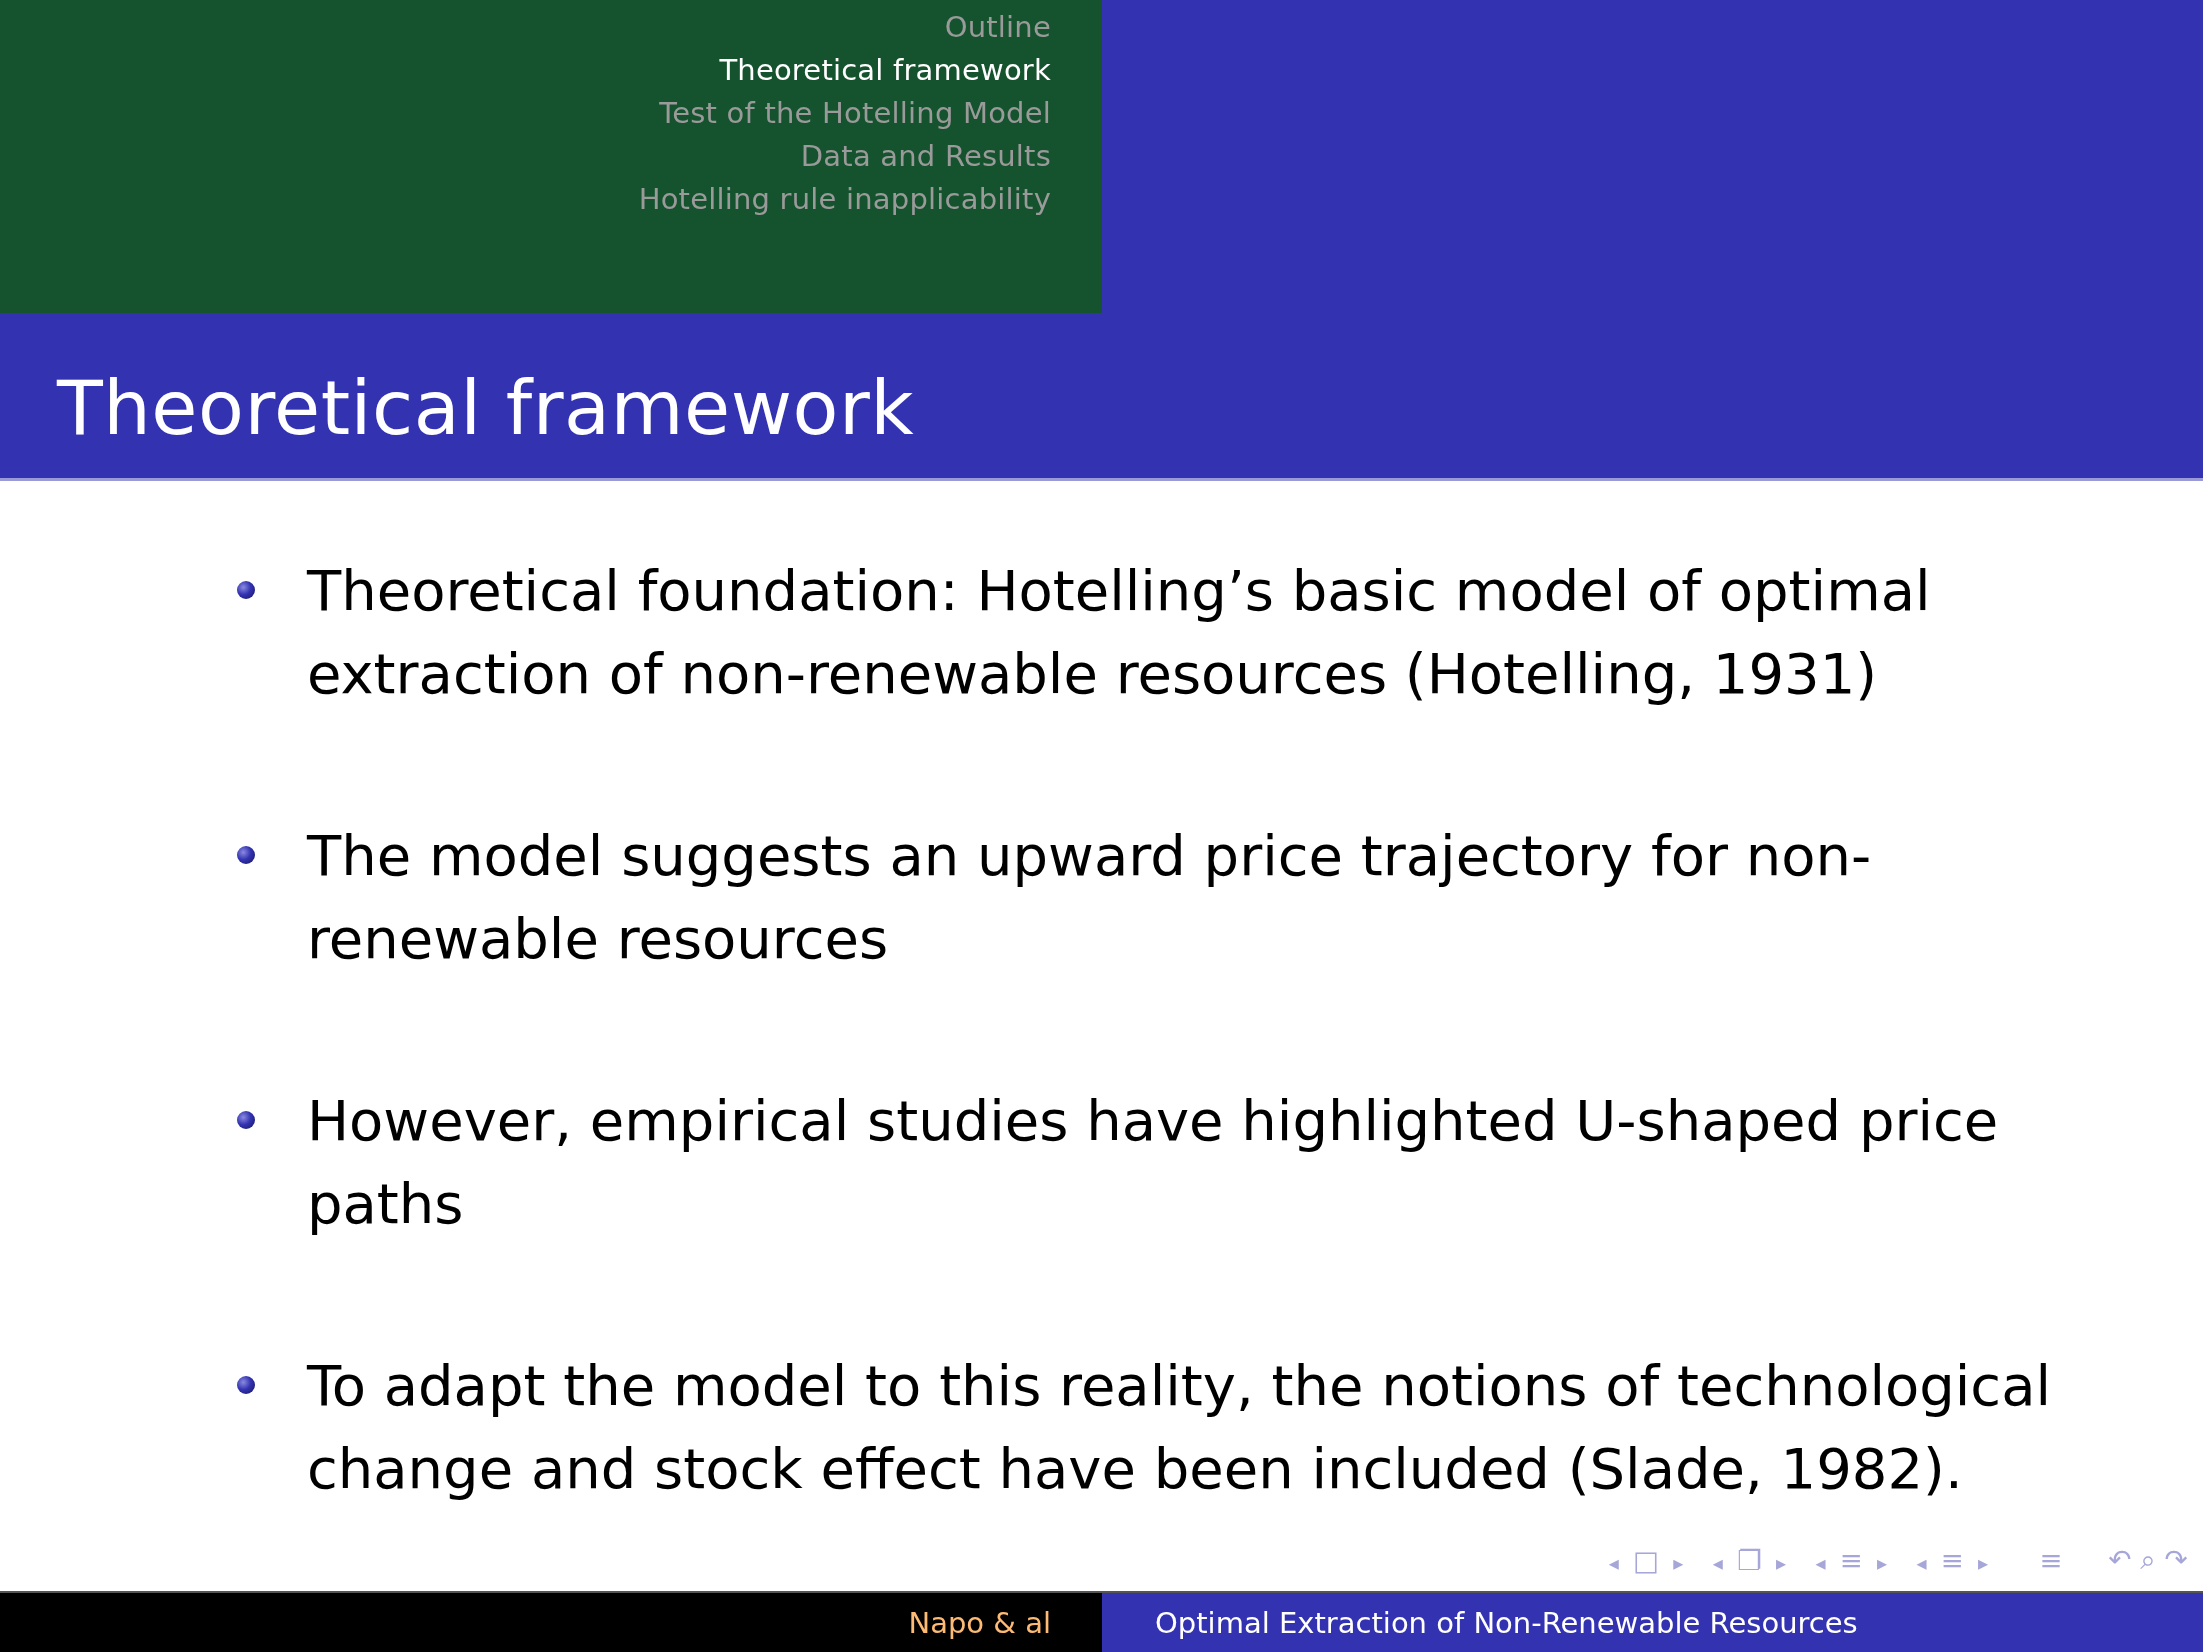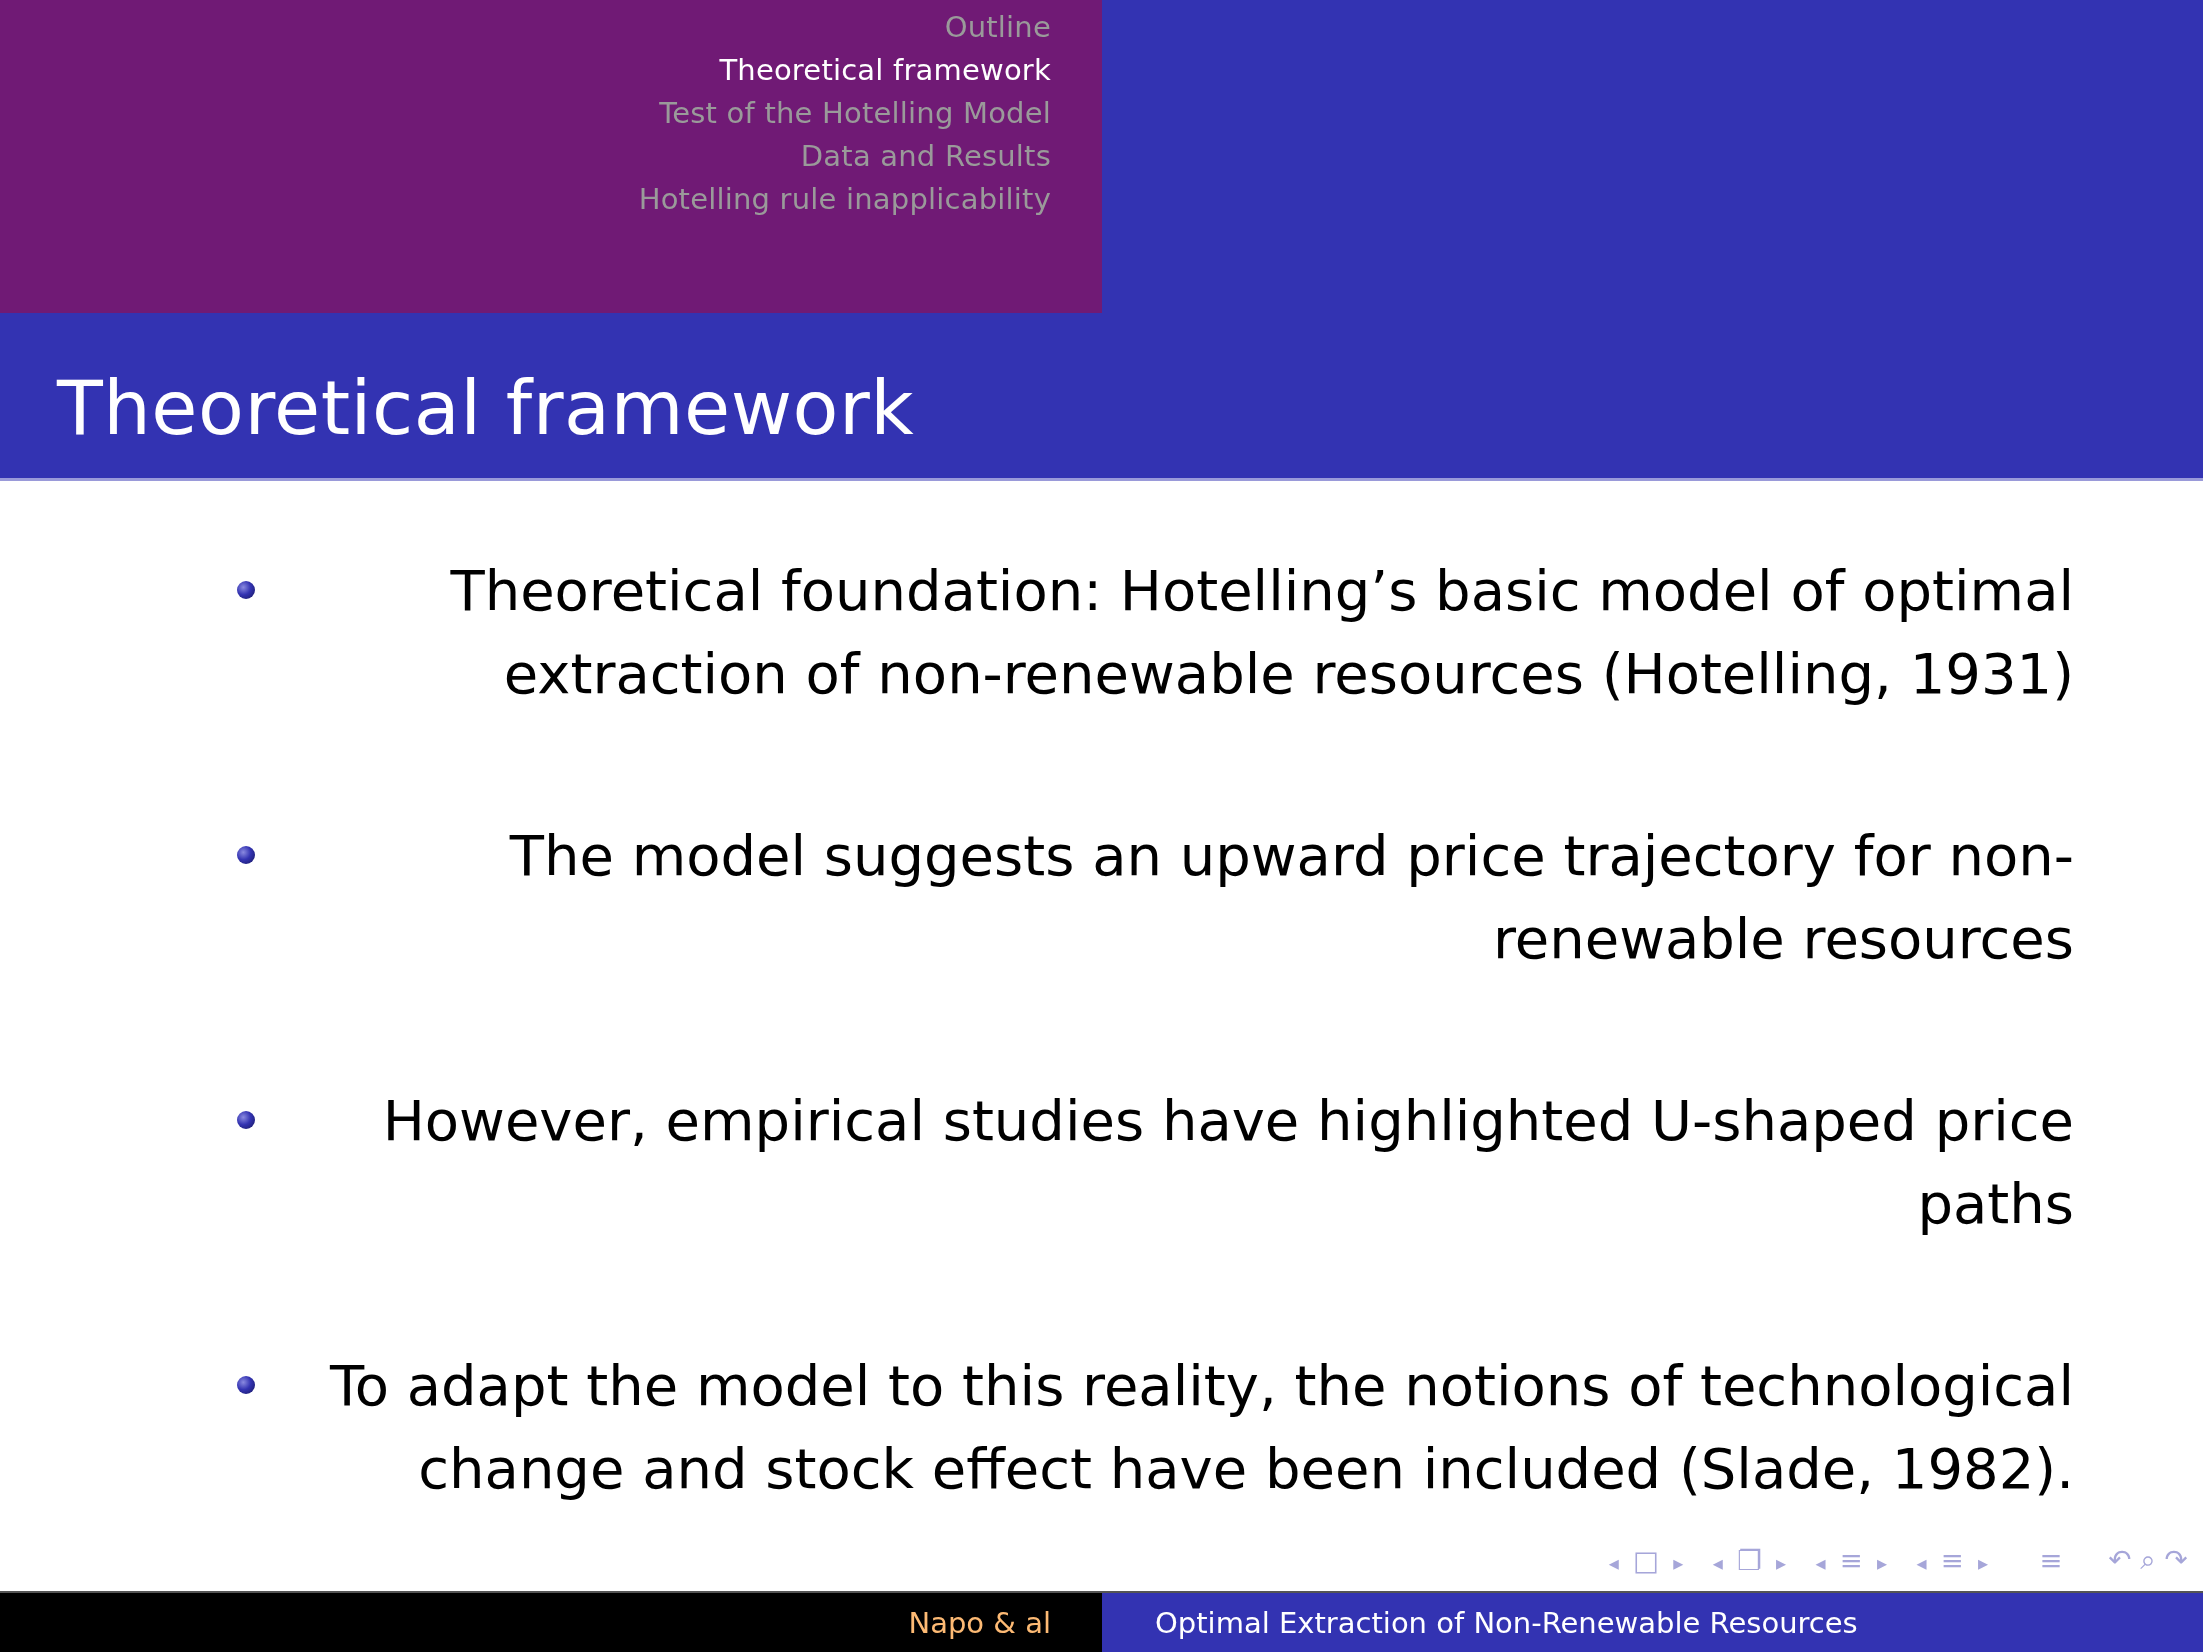--- a/index.html
+++ b/index.html
@@ -3,21 +3,21 @@
   <meta charset="utf-8">
   <style>
     html, body { margin: 0; padding: 0; }
     body {
       width: 2204px; height: 1653px; position: relative; overflow: hidden;
       background: #ffffff;
       font-family: "DejaVu Sans", "Liberation Sans", sans-serif;
     }
     .nav-left {
       position: absolute; left: 0; top: 0; width: 1102px; height: 313px;
-      background: #701a75;
+      background: #14532d;
     }
     .nav-right {
       position: absolute; left: 1102px; top: 0; width: 1102px; height: 313px;
       background: #3333b2;
     }
     .nav-list {
       position: absolute; right: 51px; top: 5.5px;
       list-style: none; margin: 0; padding: 0; text-align: right;
     }
     .nav-list li {
@@ -36,21 +36,20 @@
       letter-spacing: 0.5px;
     }
     .content {
       position: absolute; left: 237px; top: 549px; width: 1837px;
       list-style: none; margin: 0; padding: 0;
     }
     .content li {
       position: relative; padding-left: 70px;
       font-size: 56px; line-height: 83px; color: #000000;
       margin-bottom: 99px;
-      text-align: right;
     }
     .bullet {
       position: absolute; left: 0; top: 32px; width: 18.4px; height: 18.4px;
       border-radius: 50%;
       background: radial-gradient(circle at 35% 35%, #8a8ae0 0%, #3333b2 45%, #14145a 100%);
     }
     .nav-symbols {
       position: absolute; right: 16.5px; top: 1543px;
       display: flex; align-items: center; gap: 0;
       color: #a6a6d9; font-size: 27.5px;

